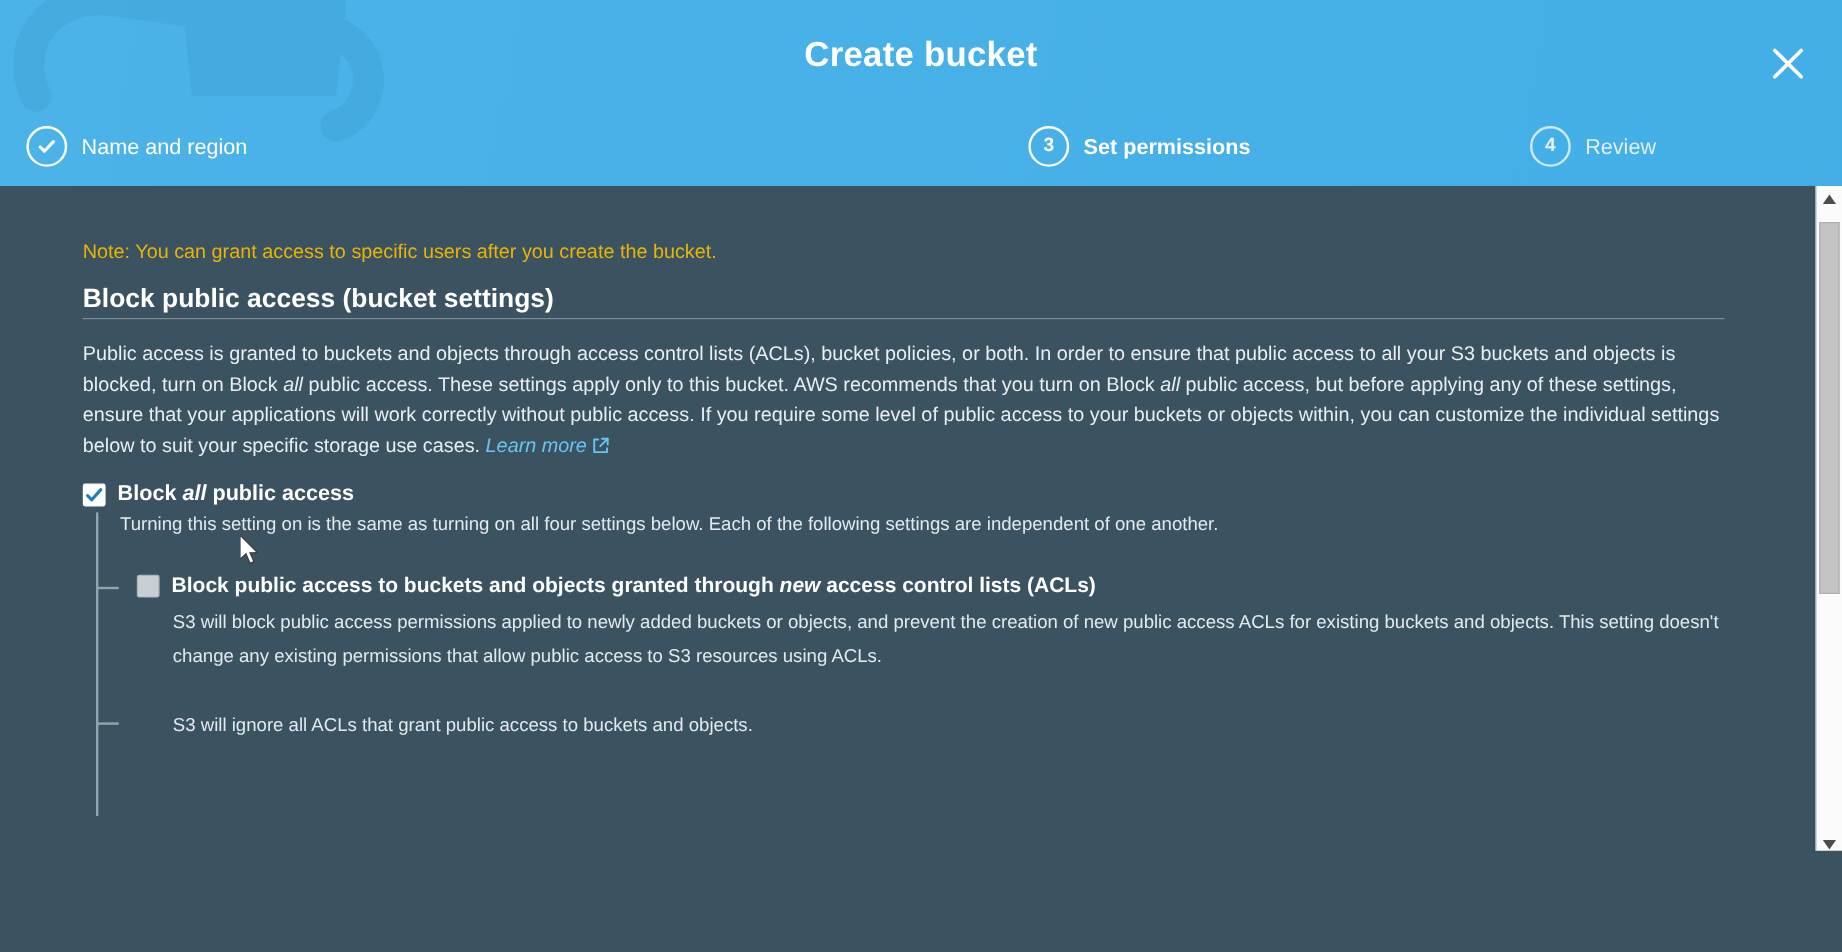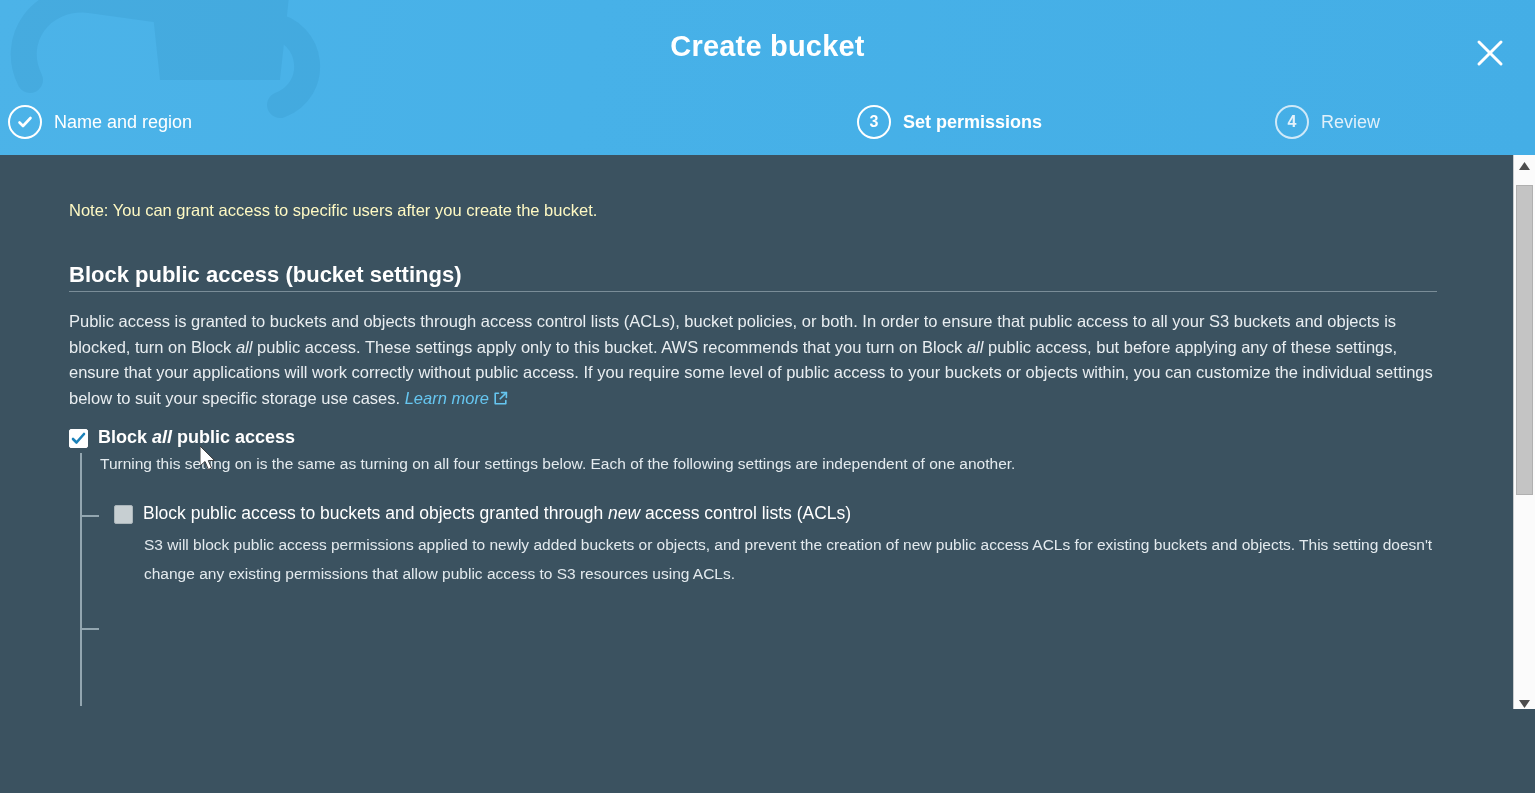--- a/index.html
+++ b/index.html
@@ -73,21 +73,21 @@
   }
 
   .step {
     position: absolute;
     display: flex;
     align-items: center;
     gap: 12px;
     cursor: pointer;
     top: 0;
   }
-  .step-1 { left: 8px; }
+  .step-1 { left: 22px; }
   .step-2 { left: 437px; }
   .step-3 { left: 857px; }
   .step-4 { left: 1275px; }
 
   .step-circle {
     width: 34px;
     height: 34px;
     border-radius: 50%;
     border: 2px solid #ffffff;
     display: flex;
@@ -119,23 +119,23 @@
     background: #3b5260;
     overflow: hidden;
     padding: 0;
   }
 
   .body-inner {
     padding: 46px 78px 0 69px;
   }
 
   .note-line {
-    color: #fef9c3;
+    color: #eab308;
     font-size: 16.5px;
-    margin-bottom: 42px;
+    margin-bottom: 16px;
   }
 
   .section-title {
     color: #ffffff;
     font-size: 22px;
     font-weight: bold;
     margin-bottom: 3px;
   }
 
   .hr {
@@ -238,21 +238,21 @@
   .sub-row {
     display: flex;
     align-items: flex-start;
     gap: 10px;
     margin-bottom: 6px;
   }
 
   .sub-label {
     color: #ffffff;
     font-size: 17.5px;
-    font-weight: normal;
+    font-weight: bold;
   }
   .sub-label i { font-style: italic; }
 
   .sub-desc {
     color: #e3eaee;
     font-size: 15.5px;
     line-height: 29px;
     margin-left: 30px;
     width: 1295px;
   }
@@ -416,20 +416,21 @@
           <span class="tree-branch"></span>
           <div class="sub-row">
             <span class="cb disabled"></span>
             <span class="sub-label"><span>Block public access to buckets and objects granted through </span><i>new</i><span> access control lists (ACLs)</span></span>
           </div>
           <div class="sub-desc">S3 will block public access permissions applied to newly added buckets or objects, and prevent the creation of new public access ACLs for existing buckets and objects. This setting doesn't change any existing permissions that allow public access to S3 resources using ACLs.</div>
         </div>
 
         <div class="sub-item">
           <span class="tree-branch"></span>
+          <div class="sub-desc">S3 will ignore all ACLs that grant public access to buckets and objects.</div>
         </div>
 
       </div>
     </div>
   </div>
 
   <div class="scrollbar">
     <div class="sb-arrow up">
       <svg width="11" height="8" viewBox="0 0 11 8">
           <polygon points="5.5,0 11,8 0,8" fill="#4d4d4d"></polygon>

